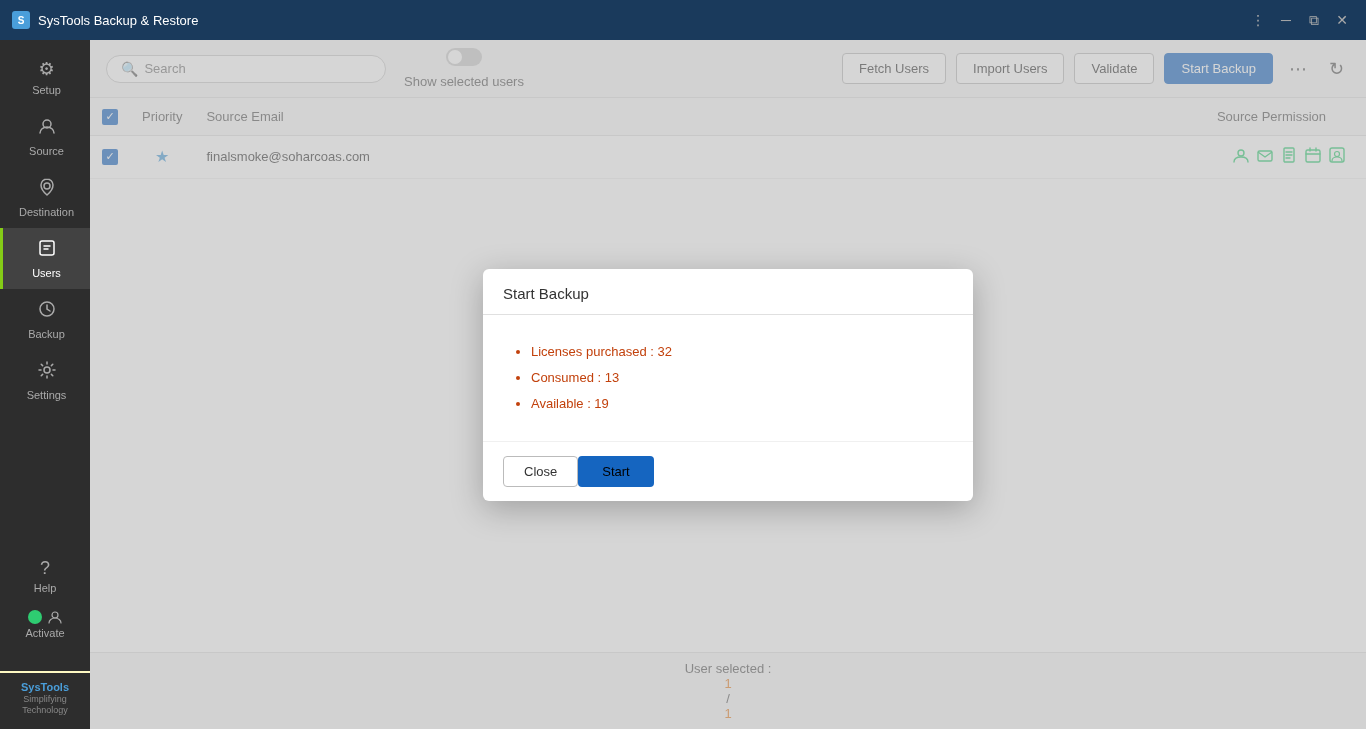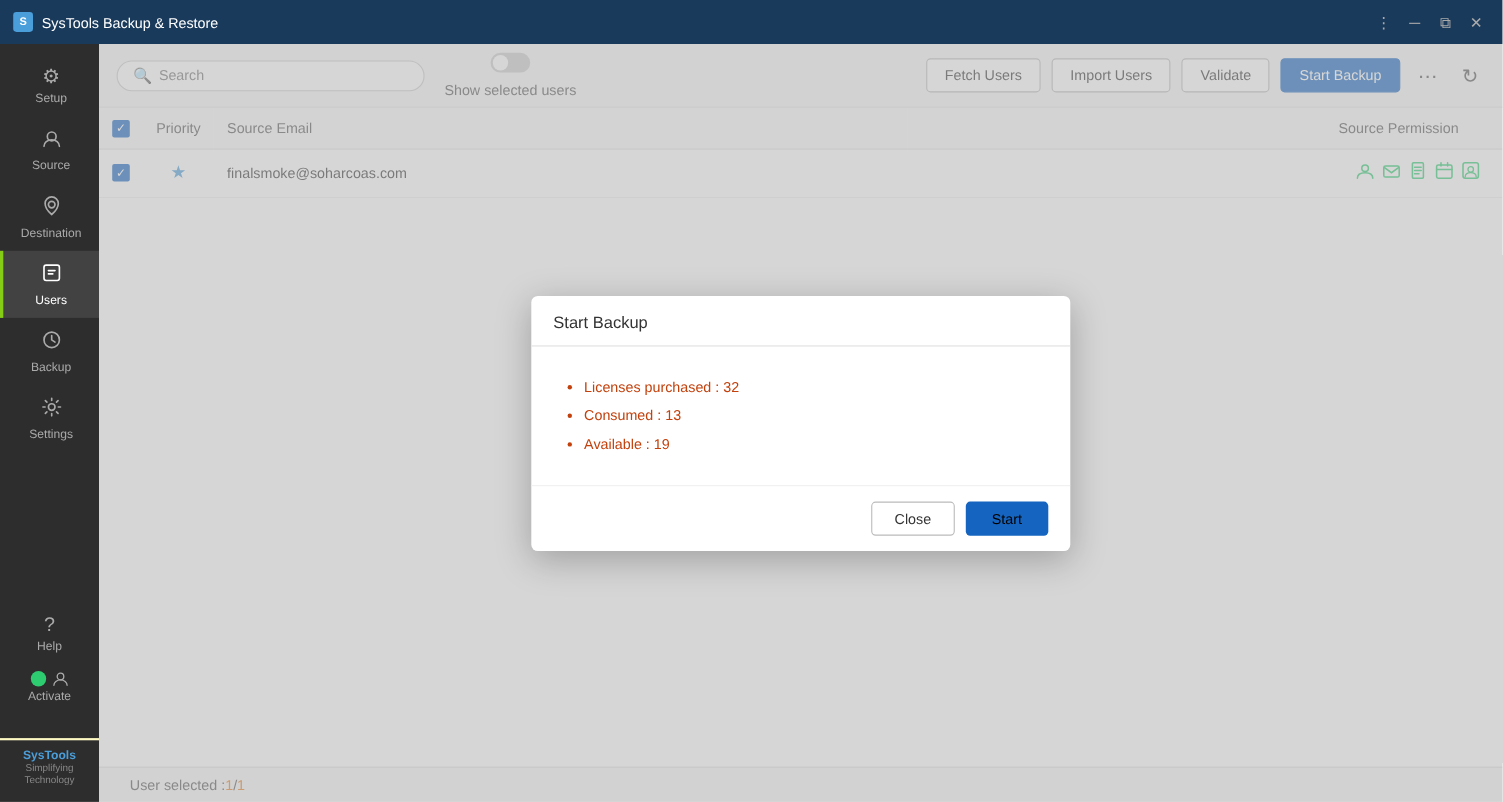--- a/index.html
+++ b/index.html
@@ -232,27 +232,28 @@
       width: 16px; height: 16px;
       background: #1565c0;
       border-radius: 2px;
       display: inline-flex; align-items: center; justify-content: center;
       color: white; font-size: 11px;
       cursor: pointer;
     }
 
     
     .footer {
-      padding: 8px 28px;
+      padding: 8px 16px;
       background: #f5f5f5;
       border-top: 1px solid #e0e0e0;
       font-size: 13px;
       color: #555;
       display: flex;
       align-items: center;
+      flex-direction: column;
     }
     .footer-count-highlight { color: #e67e22; font-weight: 500; }
 
     
     .overlay {
       position: absolute;
       inset: 0;
       background: rgba(180, 180, 180, 0.55);
       display: flex;
       align-items: center;
@@ -282,22 +283,20 @@
       min-height: 120px;
     }
     .modal-body ul {
       list-style: disc;
       padding-left: 20px;
       line-height: 2;
     }
     .modal-footer {
       padding: 14px 20px;
       display: flex;
-      justify-content: flex-end;
-      gap: 10px;
       border-top: 1px solid #f0f0f0;
     }
     .btn-close-modal {
       padding: 7px 20px;
       border-radius: 4px;
       border: 1px solid #bbb;
       background: white;
       cursor: pointer;
       font-size: 13px;
       color: #333;

